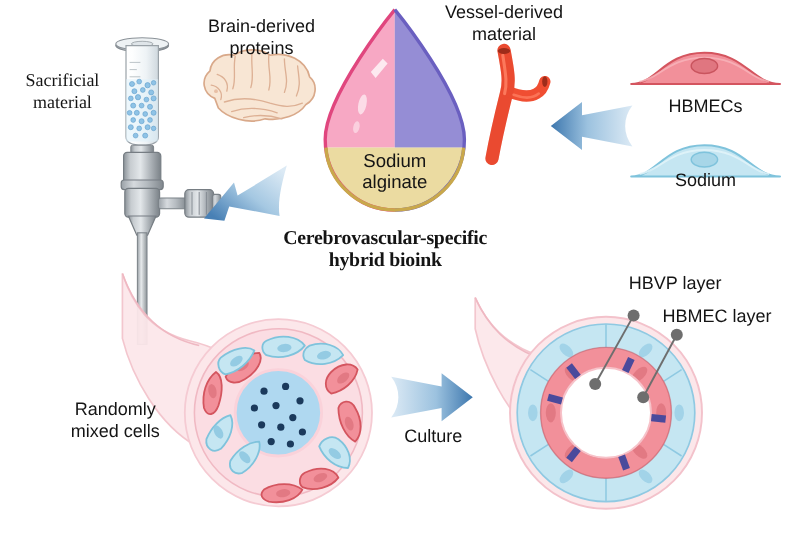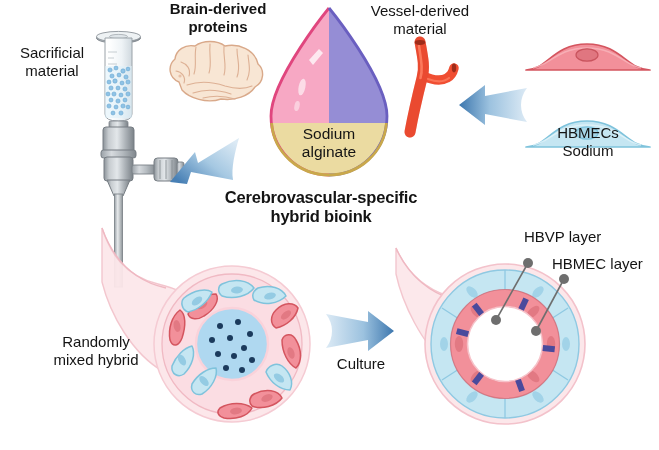--- a/index.html
+++ b/index.html
@@ -339,38 +339,38 @@
 
   <svg class="svgabs" style="left:470px;top:245px;" width="130" height="90" viewBox="0 0 130 90">
     <line x1="26" y1="75" x2="58" y2="18" stroke="#6E6E6E" stroke-width="1.6"></line>
     <circle cx="58" cy="18" r="5" fill="#6E6E6E"></circle>
     <circle cx="26" cy="75" r="5" fill="#6E6E6E"></circle>
     <line x1="66" y1="86" x2="94" y2="34" stroke="#6E6E6E" stroke-width="1.6"></line>
     <circle cx="94" cy="34" r="5" fill="#6E6E6E"></circle>
     <circle cx="66" cy="86" r="5" fill="#6E6E6E"></circle>
   </svg>
 
-  <div class="lbl" style="left:0px;top:44px;width:104px;">Sacrificial
+  <div class="lbl" style="left:0px;top:60px;width:104px;font-family:Liberation Serif, serif;">Sacrificial
 material</div>
 
-  <div class="lbl" style="left:150px;top:0;width:136px;font-weight:bold;">Brain-derived
+  <div class="lbl" style="left:150px;top:14px;width:136px;">Brain-derived
 proteins</div>
 
   <div class="lbl" style="left:350px;top:2px;width:140px;">Vessel-derived
 material</div>
 
-  <div class="lbl" style="left:532px;top:80px;width:112px;margin-top:44px;">HBMECs</div>
+  <div class="lbl" style="left:532px;top:80px;width:112px;">HBMECs</div>
 
   <div class="lbl" style="left:532px;top:142px;width:112px;">Sodium</div>
 
-  <div class="lbl bold" style="left:200px;top:188px;width:242px;">Cerebrovascular-specific
+  <div class="lbl bold" style="left:200px;top:188px;width:242px;font-family:Liberation Serif, serif;">Cerebrovascular-specific
 hybrid bioink</div>
 
   <div class="lbl" style="left:38px;top:333px;width:116px;">Randomly
-mixed hybrid</div>
+mixed cells</div>
 
   <div class="lbl" style="left:524px;top:228px;width:104px;text-align:left;">HBVP layer</div>
 
   <div class="lbl" style="left:322px;top:355px;width:78px;">Culture</div>
 
   <div class="lbl" style="left:552px;top:255px;width:120px;text-align:left;">HBMEC layer</div>
 
 
 </div>
 

